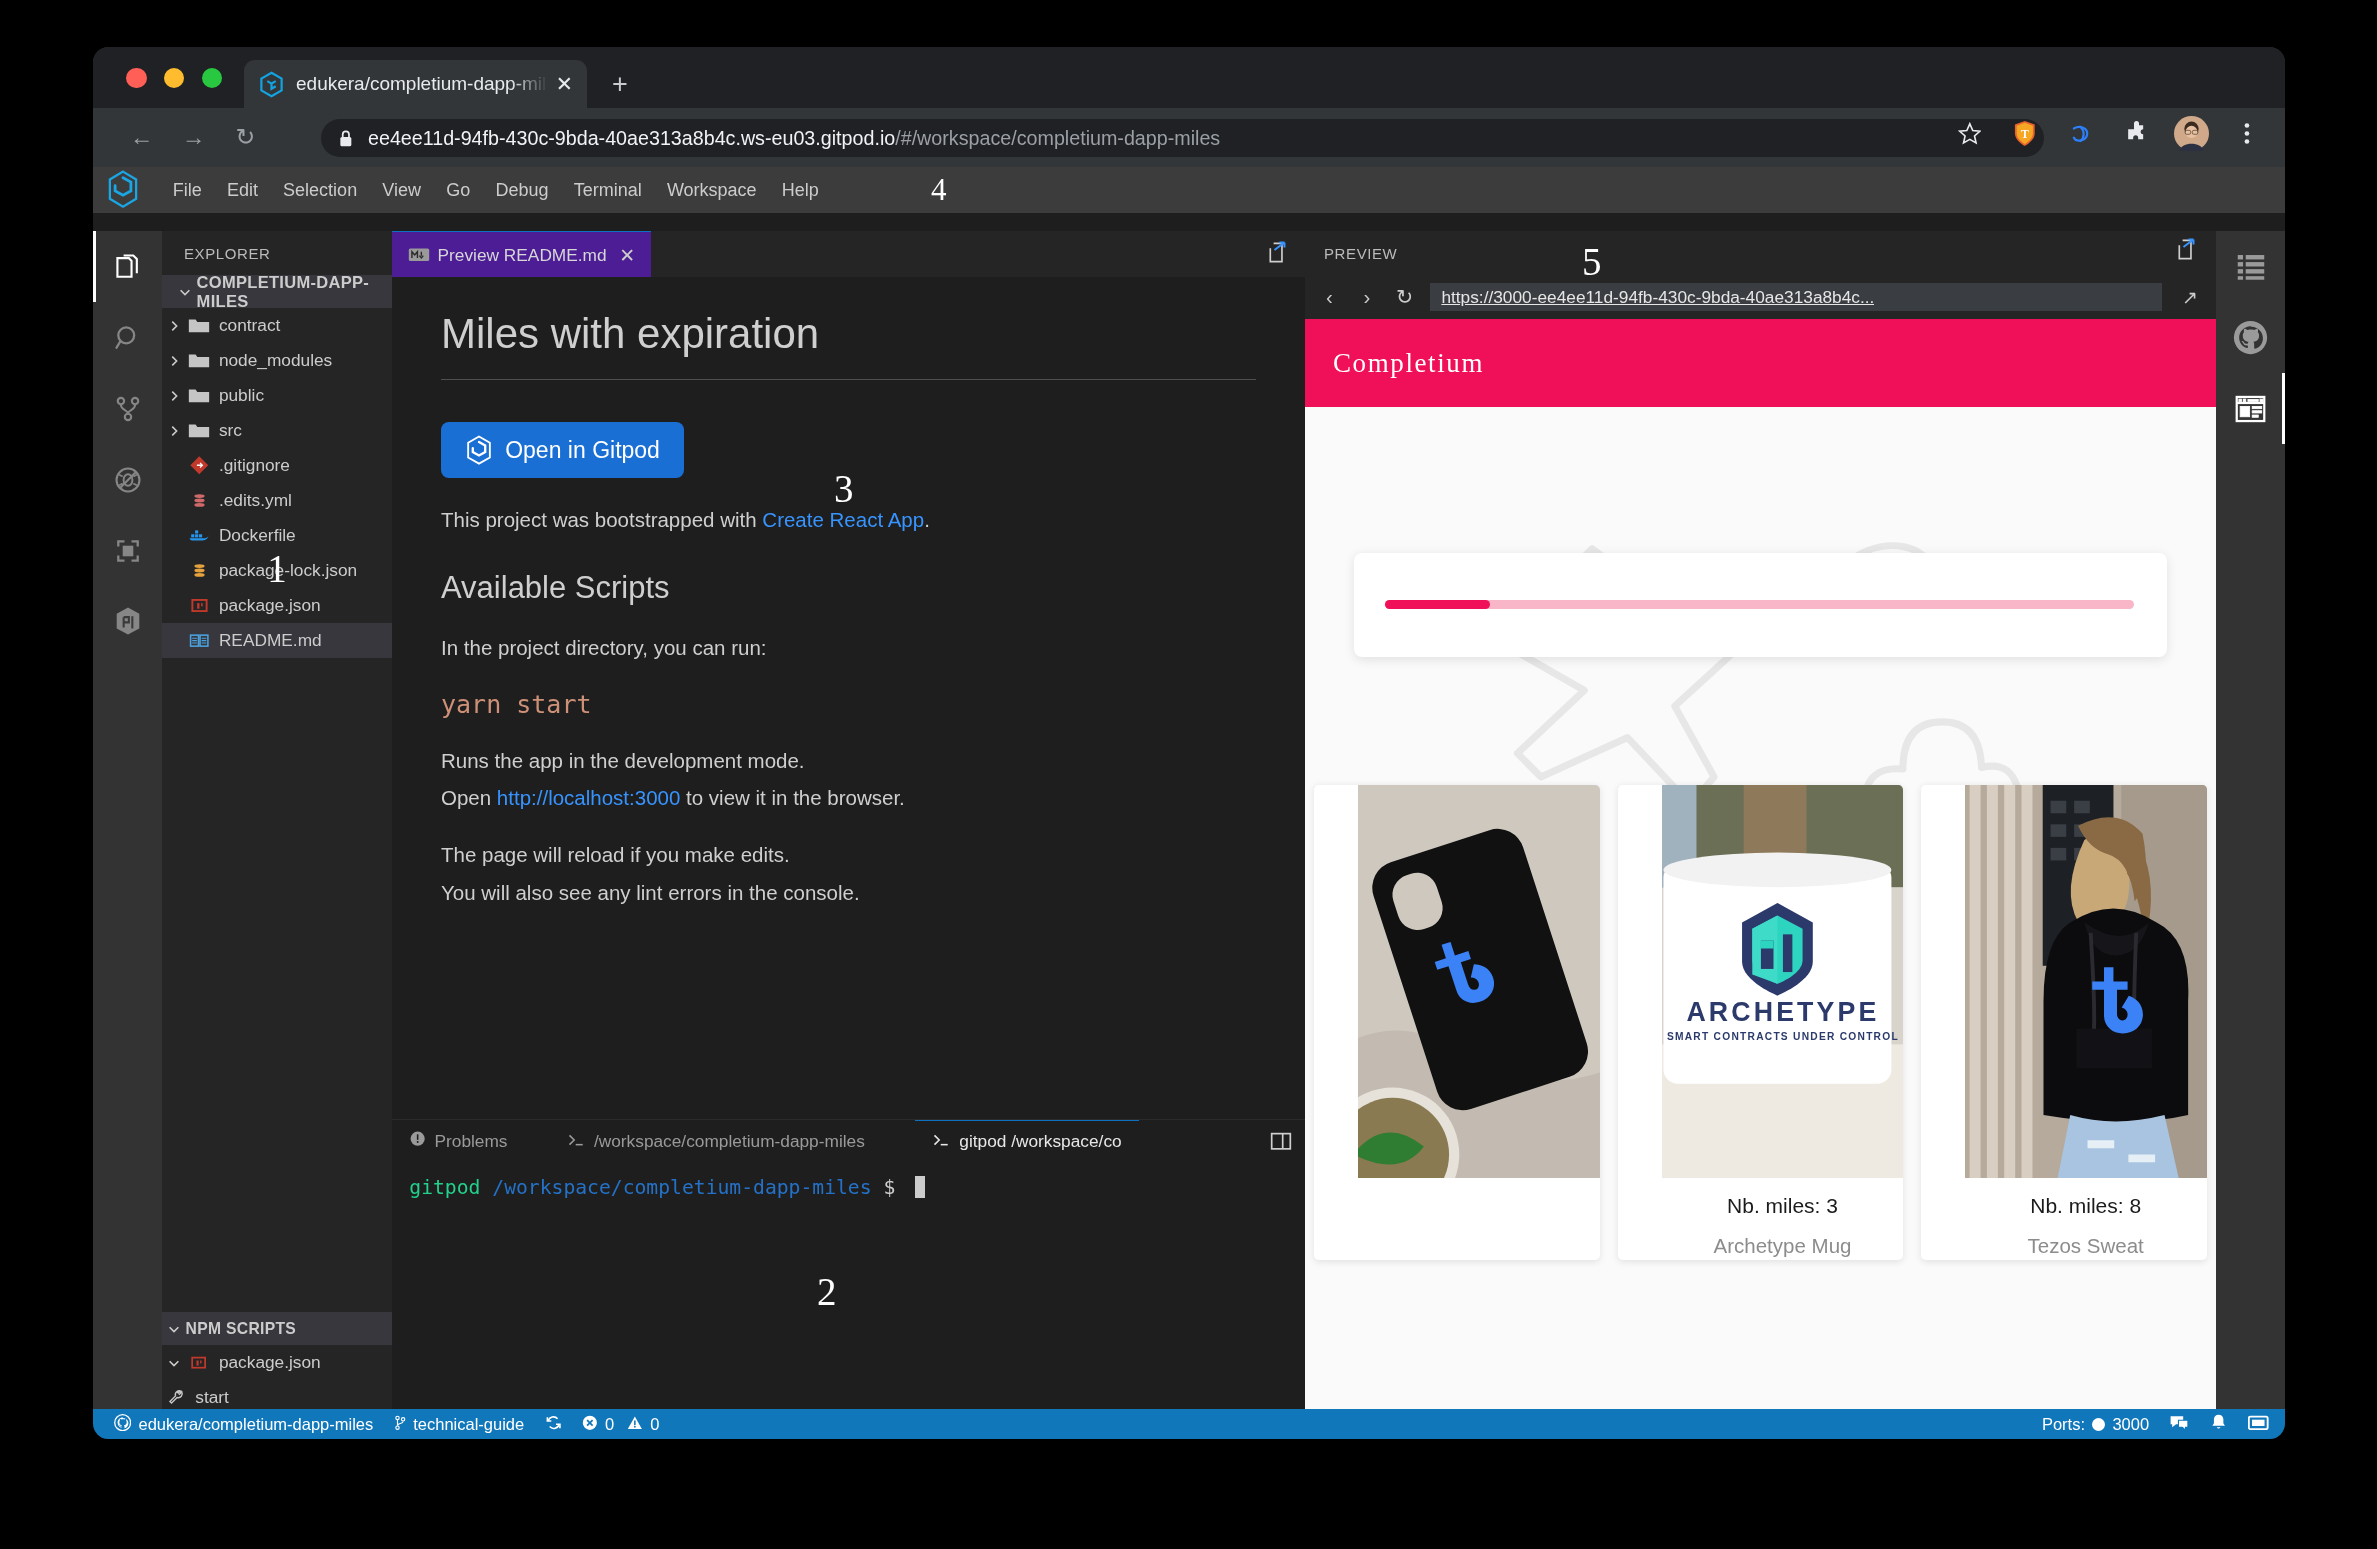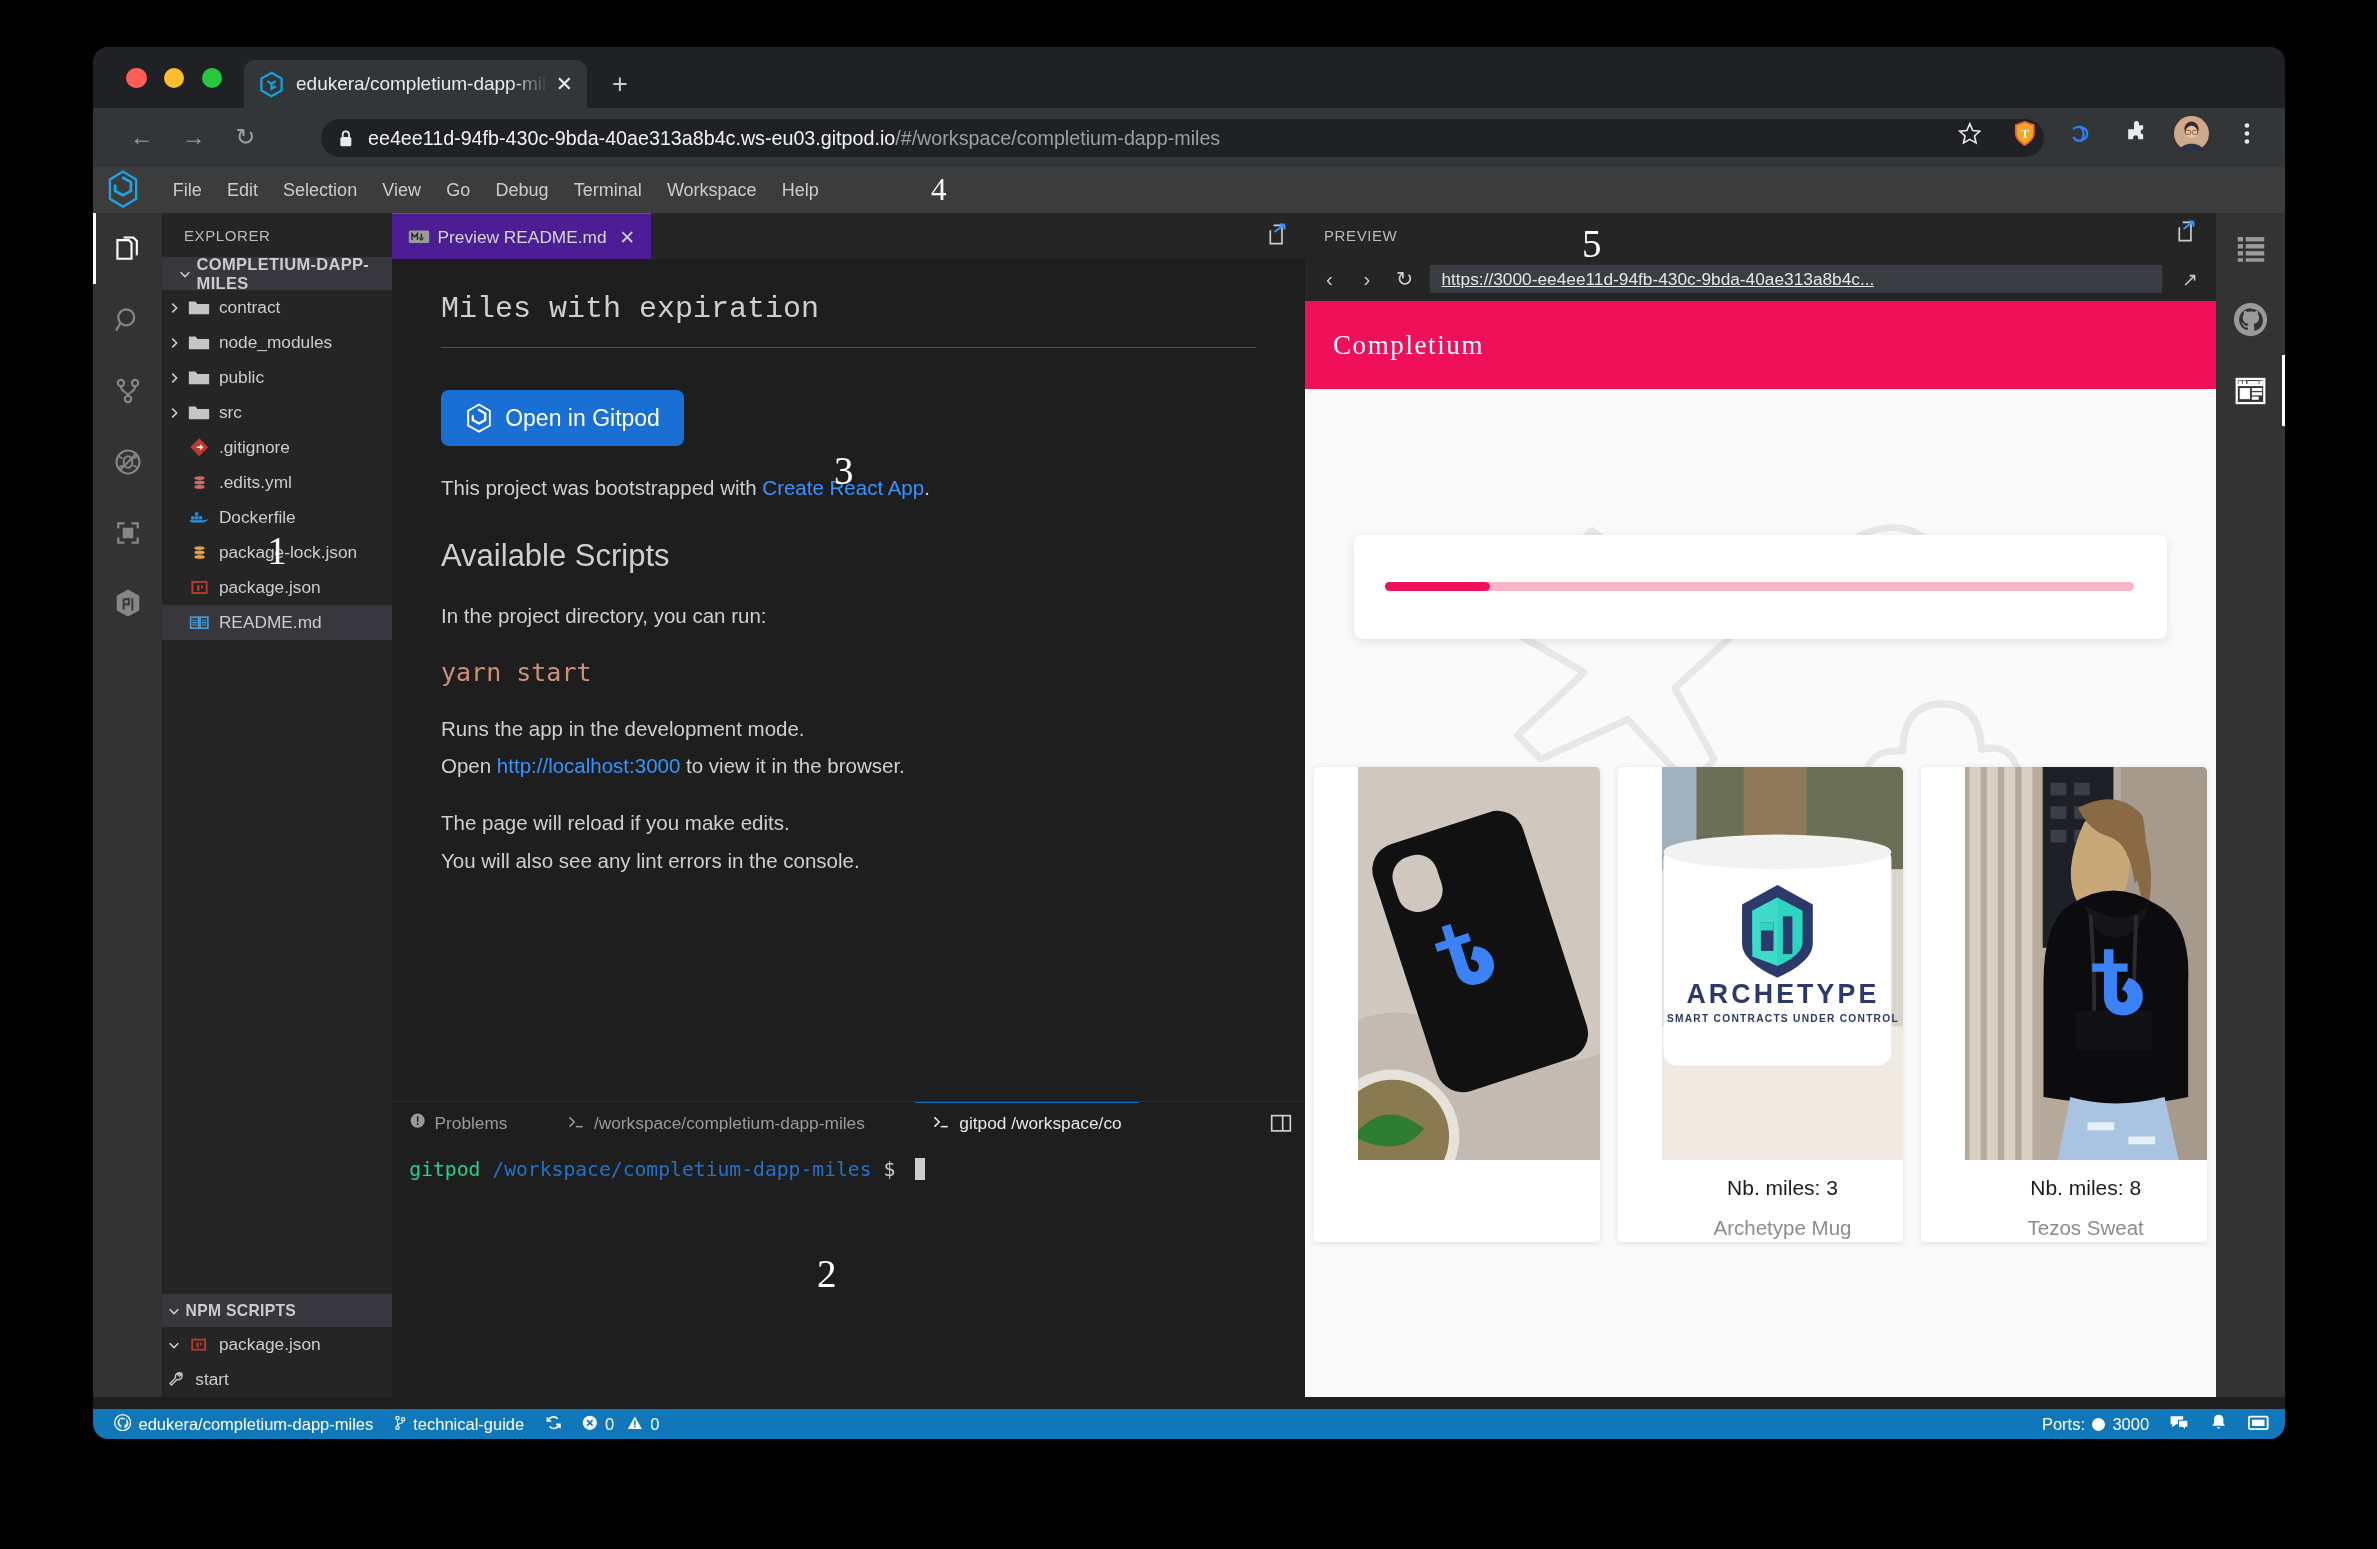--- a/index.html
+++ b/index.html
@@ -36,21 +36,21 @@
   .tbicons .ic{width:35px;height:35px;display:flex;align-items:center;justify-content:center;cursor:pointer;}
 
   
   .ide{position:absolute;left:0;top:120px;width:2288px;height:1273px;background:#1e1e1e;}
 
   .menubar{position:relative;height:46px;background:#3c3c3c;display:flex;align-items:center;}
   .gplogo{width:42px;height:42px;margin-left:9.4px;margin-right:15.7px;flex:0 0 42px;}
   .menubar .mi{color:#cccccc;font-size:18px;padding:4.7px 12.6px;cursor:pointer;}
   .menubar .avatar{position:absolute;right:12.6px;top:4.7px;width:36px;height:36px;border-radius:50%;overflow:hidden;background:#6e5a4a;}
 
-  .ideBody{position:absolute;left:0;top:46px;width:2192px;height:1184px;}
+  .ideBody{position:absolute;left:0;top:64px;width:2192px;height:1184px;}
 
   
   .actbar{position:absolute;top:0;width:69px;height:100%;background:#333333;}
   .actbar.left{left:0;}
   .actbar.right{right:0;background:#333333;}
   .actitem{width:69px;height:71px;display:flex;align-items:center;justify-content:center;cursor:pointer;position:relative;}
   .actitem.active::before{content:"";position:absolute;left:0;top:0;width:3.1px;height:71px;background:#ffffff;}
   .actitem.active svg{fill:#ffffff;stroke:#ffffff;}
   .actbar.right .actitem.active::before{left:auto;right:0;}
 
@@ -69,21 +69,21 @@
 
   
   .editor{position:absolute;left:299px;top:0;width:913px;height:100%;background:#1e1e1e;}
   .tabsrow{position:relative;height:46px;background:#252526;display:flex;}
   .etab{height:46px;display:flex;align-items:center;padding:0 15.7px;background:#4c1d95;color:#d7d7d7;font-size:17.3px;border-top:1.6px solid #0e70c0;cursor:pointer;}
   .etab .mdico{width:22px;height:17.3px;margin-right:7.9px;flex:0 0 22px;}
   .etab .x{margin-left:12.6px;font-size:19px;color:#cccccc;}
   .tabsAction{position:absolute;right:15.7px;top:9.4px;cursor:pointer;}
 
   .mdbody{position:absolute;left:0;top:46px;width:913px;height:843px;overflow:hidden;background:#1e1e1e;padding:33px 49px 0 49px;box-sizing:border-box;}
-  .mdh1{color:#cfcfcf;font-size:30px;font-weight:normal;margin:0 0 15.7px 0;padding-bottom:20.5px;border-bottom:0.8px solid #4f4f4f;font-family:Liberation Mono, monospace;}
+  .mdh1{color:#cfcfcf;font-size:42px;font-weight:normal;margin:0 0 15.7px 0;padding-bottom:20.5px;border-bottom:0.8px solid #4f4f4f;}
   .gpbtn{display:inline-flex;align-items:center;gap:12.6px;background:#1a6fd4;color:#ffffff;border-radius:7.9px;padding:12.6px 23.6px;font-size:23px;margin:27px 0 0 0;cursor:pointer;}
   .gpbtn .gi{width:28px;height:31px;flex:0 0 28px;}
   .mdp{color:#cfcfcf;font-size:20.5px;line-height:1.45;margin:27px 0 0 0;}
   .mdp a{color:#3794ff;text-decoration:none;}
   .mdh2{color:#cfcfcf;font-size:31px;font-weight:normal;margin:35px 0 0 0;}
   .mdcode{color:#ce9178;font-family:"DejaVu Sans Mono",monospace;font-size:25px;margin:27px 0 0 0;}
   .mdNum3{position:absolute;left:442px;top:189px;color:#ffffff;font-size:39px;font-family:"Liberation Serif",serif;}
 
   
   .panel{position:absolute;left:0;bottom:0;width:913px;height:295px;background:#1e1e1e;border-top:0.8px solid #2b2b2b;}

